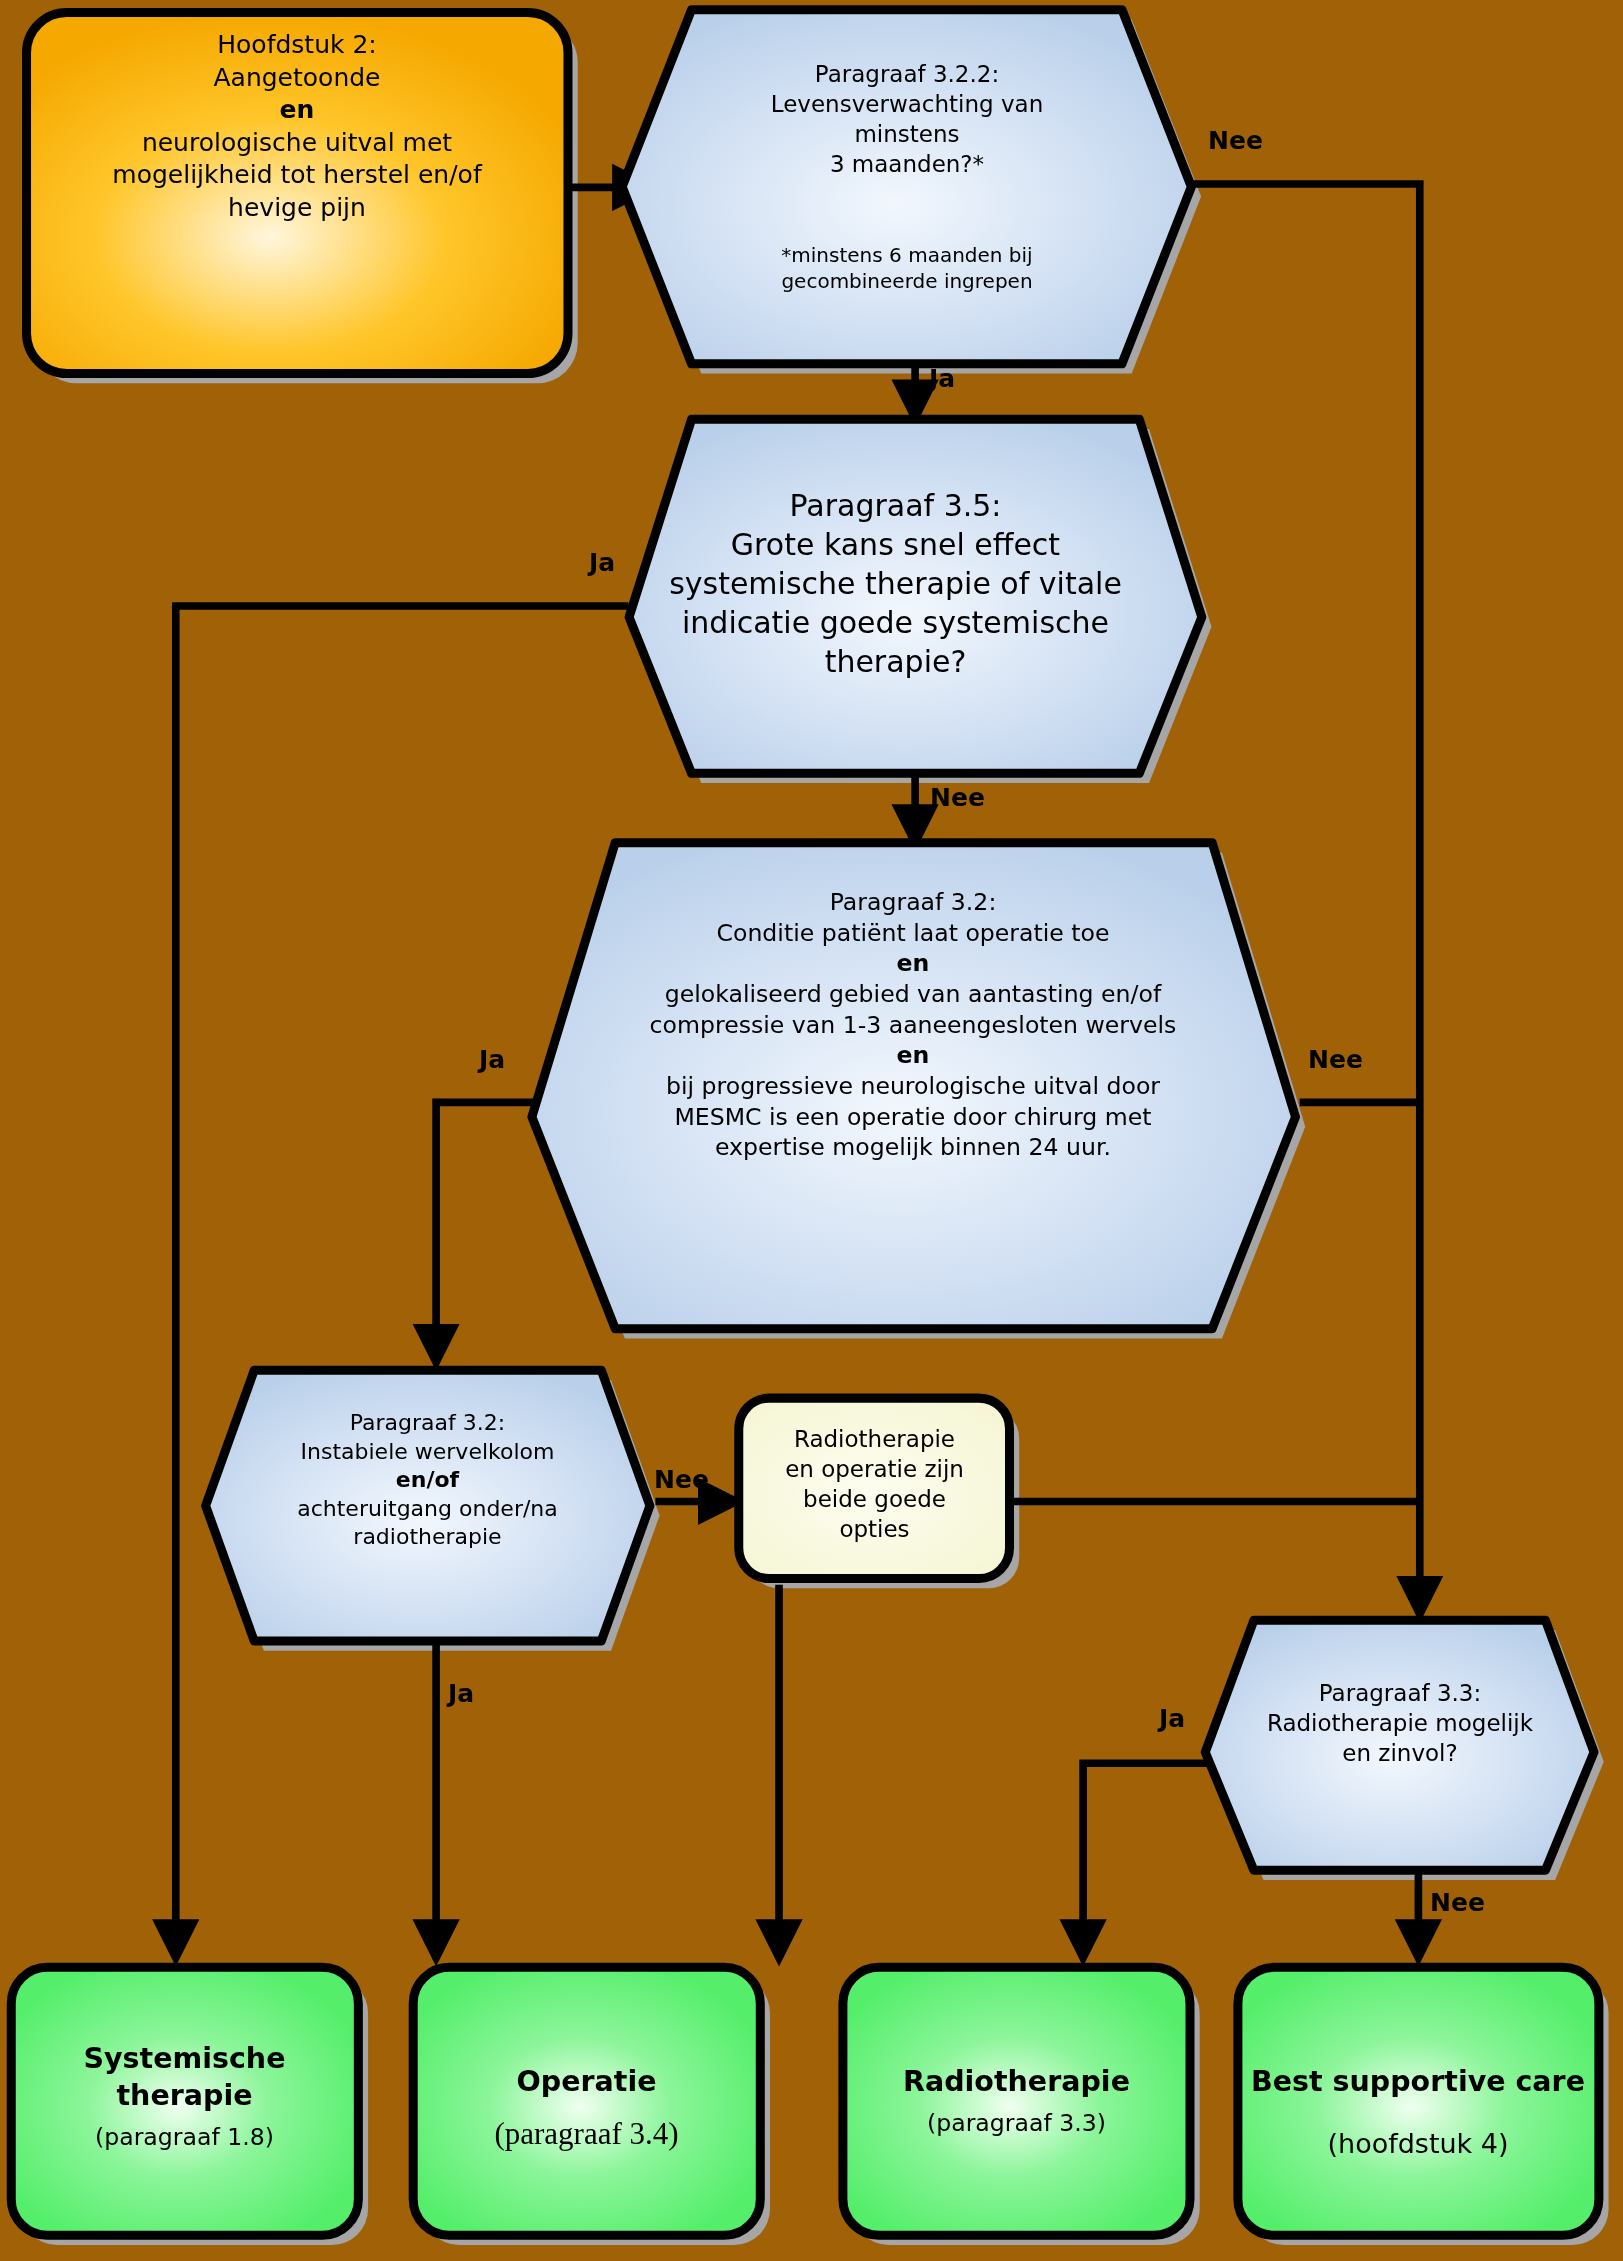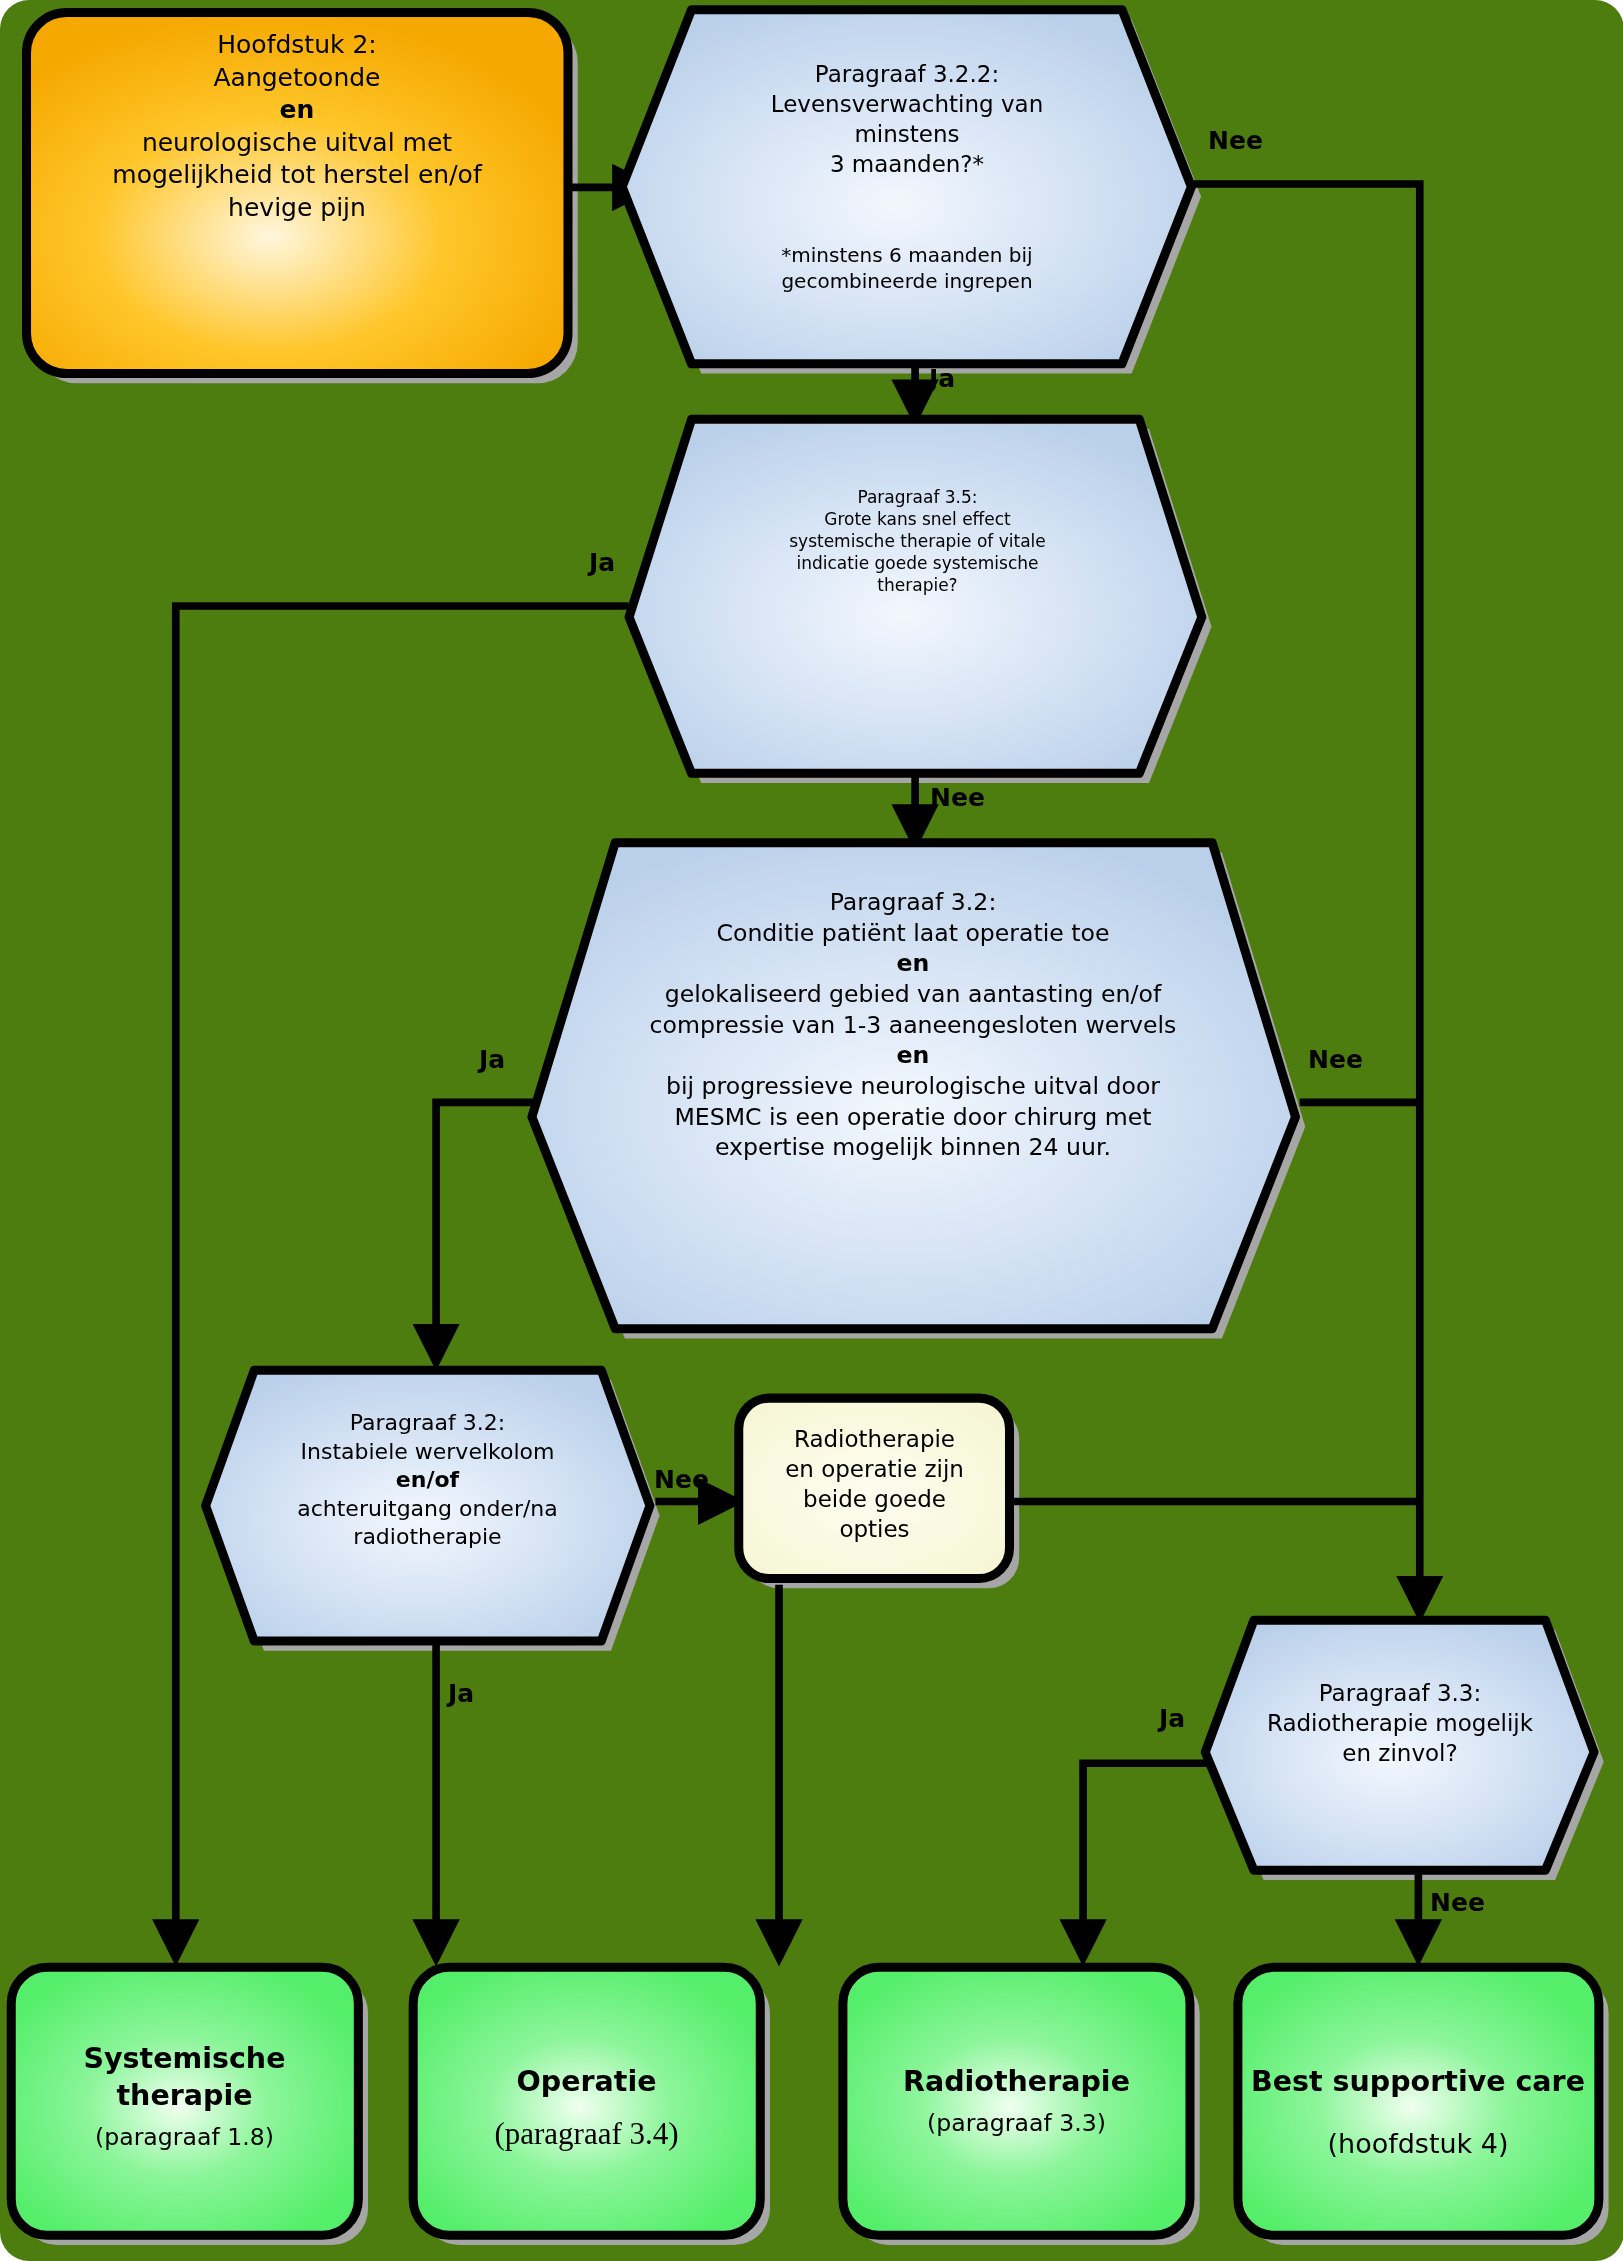--- a/index.html
+++ b/index.html
@@ -1,17 +1,17 @@
 <!DOCTYPE html>
 <html style="font-size:11px"><head>
 <meta charset="utf-8">
 <style>
   html,body{margin:0;padding:0;background:#ffffff;}
   body{width:1624px;height:2261px;font-family:"DejaVu Sans","Liberation Sans",sans-serif;}
-  #stage{position:relative;width:1624px;height:2261px;overflow:hidden;background:#4d7c0f;border-radius:29px;}
+  #stage{position:relative;width:1624px;height:2261px;overflow:hidden;background:#a16207;}
   svg{position:absolute;left:0;top:0;}
   .nodetext{position:absolute;text-align:center;color:#000;line-height:1.30;
             font-family:"DejaVu Sans","Liberation Sans",sans-serif;pointer-events:none;}
   .b{font-weight:bold;}
   .edgelabel{position:absolute;font-weight:bold;color:#000;
              font-family:"DejaVu Sans","Liberation Sans",sans-serif;white-space:nowrap;}
 </style>
 </head>
 <body>
 
@@ -114,21 +114,21 @@
   <div>Paragraaf 3.2.2:</div>
   <div>Levensverwachting van</div>
   <div>minstens</div>
   <div>3 maanden?*</div>
 </div>
 <div class="nodetext" style="left:671px;top:242px;width:472px;font-size:20px;">
   <div>*minstens 6 maanden bij</div>
   <div>gecombineerde ingrepen</div>
 </div>
 
-<div class="nodetext" style="left:657px;top:486px;width:521px;font-size:17px;">
+<div class="nodetext" style="left:635px;top:486px;width:521px;font-size:30px;">
   <div>Paragraaf 3.5:</div>
   <div>Grote kans snel effect</div>
   <div>systemische therapie of vitale</div>
   <div>indicatie goede systemische</div>
   <div>therapie?</div>
 </div>
 
 <div class="nodetext" style="left:580px;top:887px;width:666px;font-size:23.6px;">
   <div>Paragraaf 3.2:</div>
   <div>Conditie patiënt laat operatie toe</div>

